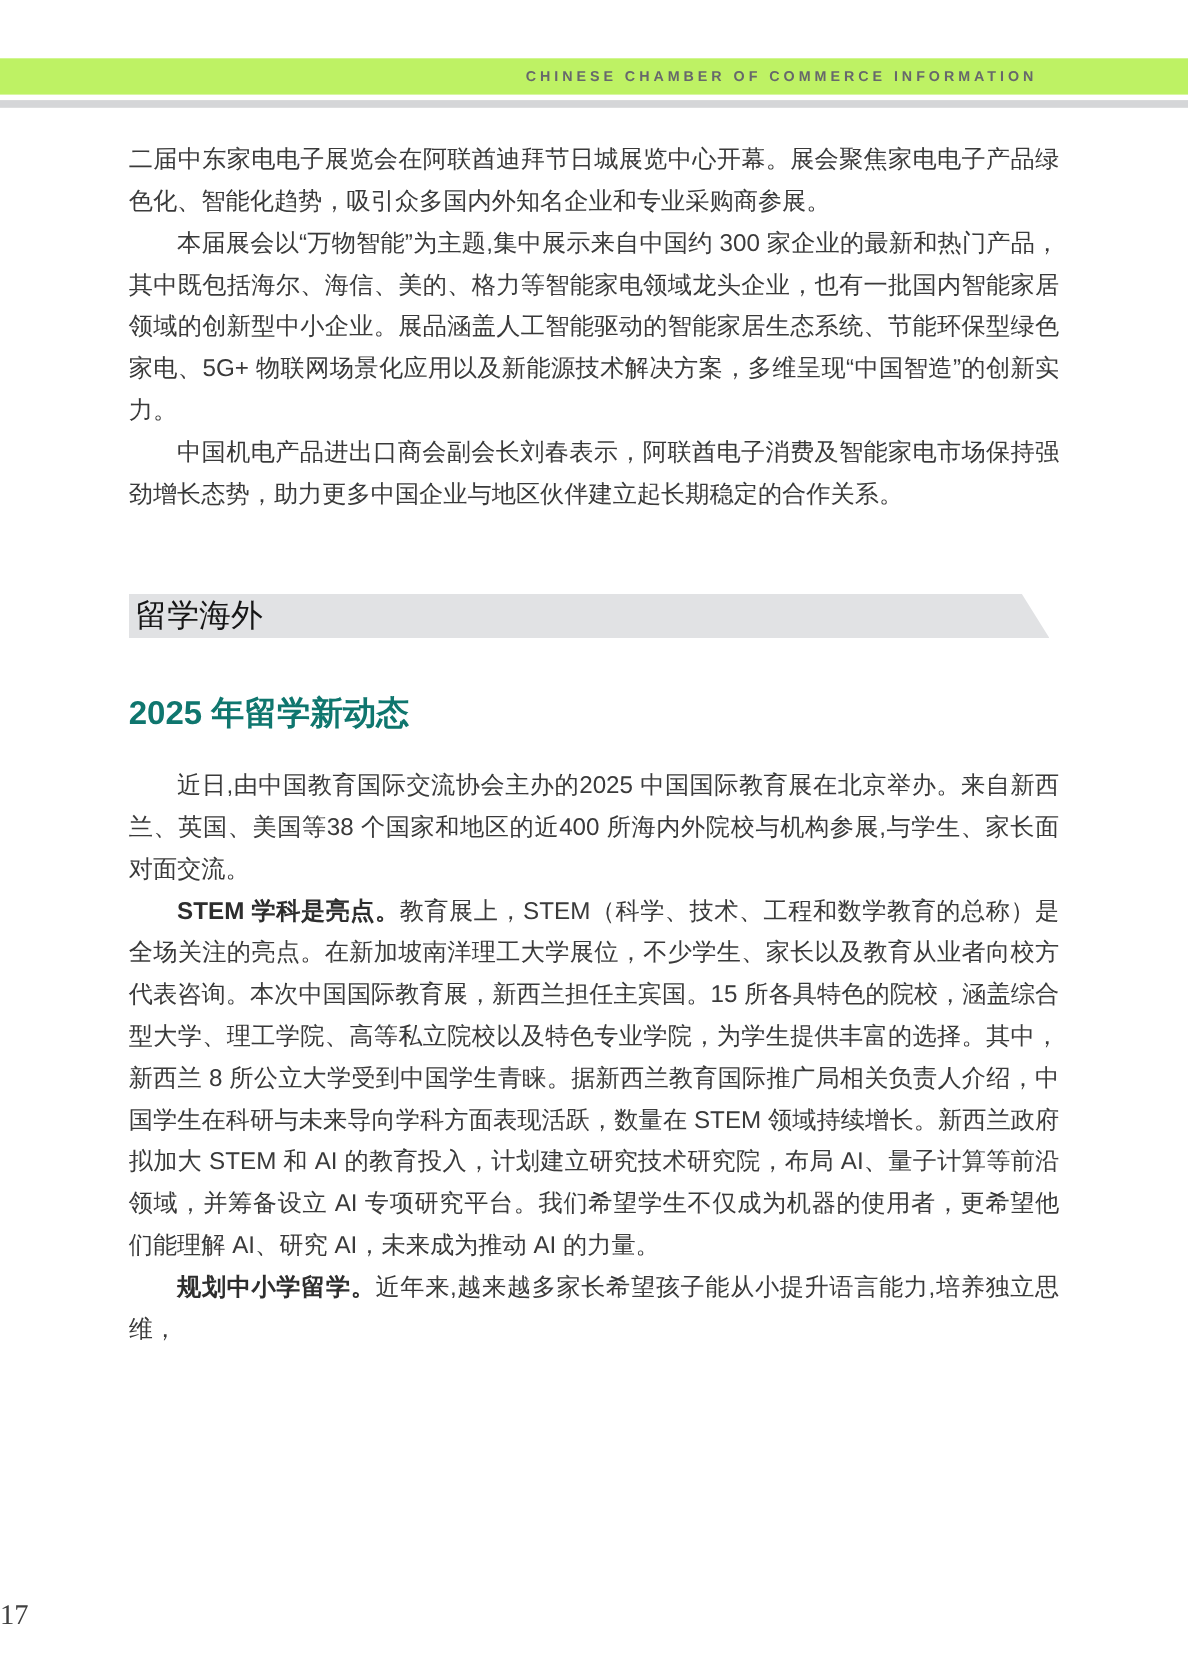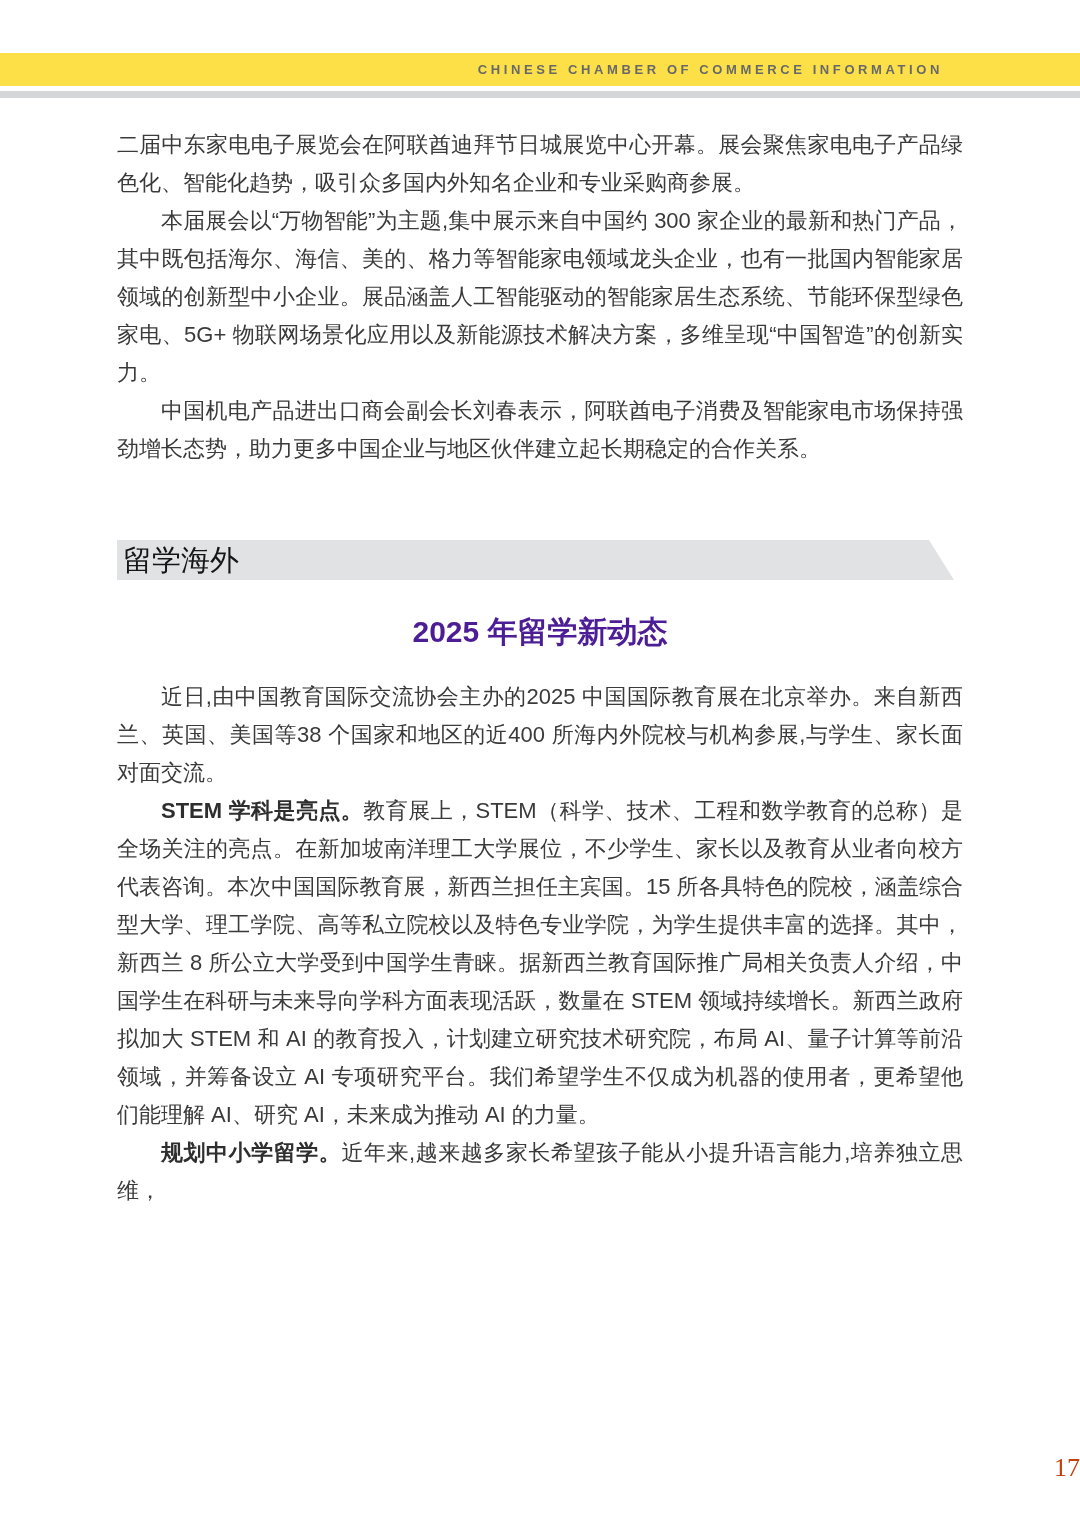--- a/index.html
+++ b/index.html
@@ -11,21 +11,21 @@
     background: #ffffff;
     overflow: hidden;
     font-family: "Liberation Sans", sans-serif;
   }
   .header-bar {
     position: absolute;
     top: 53px;
     left: 0;
     width: 100%;
     height: 33px;
-    background: #fde047;
+    background: #bef264;
     display: flex;
     align-items: center;
     justify-content: flex-end;
     padding-right: 137px;
   }
   .header-text {
     font-family: "Liberation Sans", sans-serif;
     font-size: 13px;
     font-weight: bold;
     letter-spacing: 3.6px;
@@ -72,38 +72,38 @@
     align-items: center;
   }
   .section-banner-label {
     font-family: Liberation Serif, serif;
     font-size: 29px;
     color: #161616;
     padding-left: 6px;
     line-height: 40px;
   }
   .article-title {
-    margin-top: 33px;
-    text-align: center;
+    margin-top: 50px;
+    text-align: left;
     font-family: "Liberation Sans", sans-serif;
     font-size: 30px;
     font-weight: bold;
-    color: #4c1d95;
+    color: #0f766e;
     line-height: 38px;
   }
   .article2-wrap { margin-top: 27px; }
   .page-number {
     position: absolute;
     top: 1453px;
     left: 0;
     width: 100%;
-    text-align: right;
+    text-align: left;
     font-family: "Liberation Serif", serif;
     font-size: 26px;
-    color: #c2410c;
+    color: #404040;
   }
 </style>
 </head>
 <body>
 
 <div class="page">
 
   <div class="header-bar">
     <span class="header-text">CHINESE CHAMBER OF COMMERCE INFORMATION</span>
   </div>

